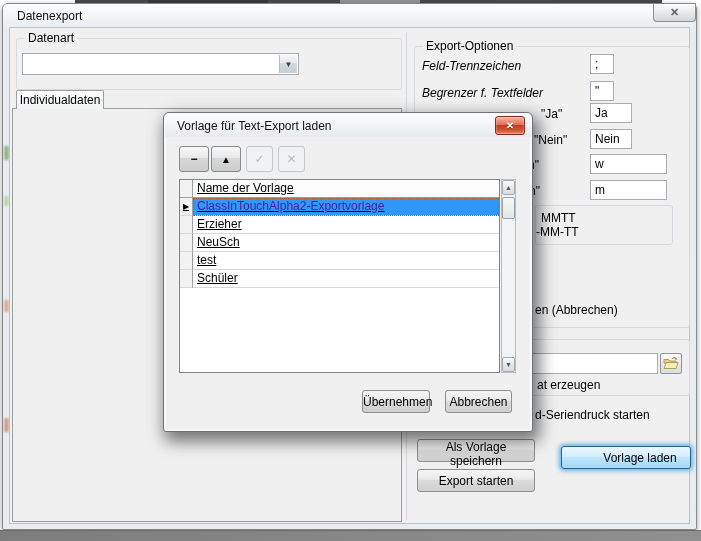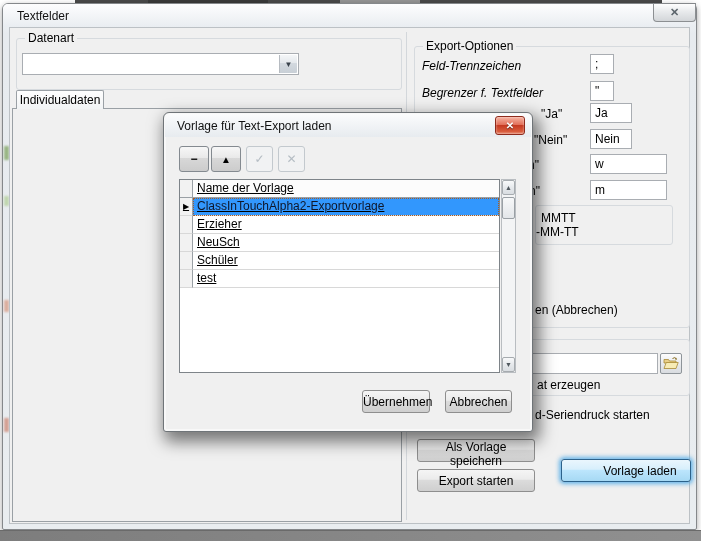--- a/index.html
+++ b/index.html
@@ -89,21 +89,21 @@
   .grid { position: absolute; left: 15px; top: 66px; width: 321px; height: 194px;
     background: #fff; border: 1px solid #7e8489; text-decoration: underline; }
   .grid-header { display: flex; height: 18px; background: #fcfcfc; border-bottom: 1px solid #9aa0a5; }
   .grid-header .ind { width: 13px; border-right: 1px solid #9aa0a5; background: #f2f2f2; }
   .grid-header .hd { flex: 1; padding: 1px 4px; }
   .grid-row { display: flex; height: 18px; }
   .grid-ind { width: 13px; background: #f2f2f2; border-right: 1px solid #9aa0a5;
     border-bottom: 1px solid #d8d8d8; font-size: 8px; line-height: 17px; text-align: center; color: #000; }
   .grid-cell { flex: 1; padding: 1px 4px; border-bottom: 1px solid #d8d8d8;
     white-space: nowrap; overflow: hidden; }
-  .grid-row.selected .grid-cell { background: #3297fd; color: #0f172a;
+  .grid-row.selected .grid-cell { background: #3297fd; color: #4c1d95;
     outline: 1px dotted #a35c28; outline-offset: -1px; }
 
   
   .sbar { position: absolute; left: 337px; top: 66px; width: 15px; height: 194px;
     background: #f3f4f5; border: 1px solid #b9bdc1; }
   .sb-btn { position: absolute; left: 0; width: 13px; height: 15px;
     background: linear-gradient(#f8f9fa, #e6e9ec 50%, #d9dde1);
     border: 1px solid #a6abaf; border-radius: 2px; font-size: 7px; color: #50585e;
     text-align: center; line-height: 14px; }
   .sb-thumb { position: absolute; left: 0; top: 17px; width: 13px; height: 22px;
@@ -119,21 +119,21 @@
 <div class="screen">
 
   <div class="bg-band" style="left:75px;top:0;width:587px;height:3px;background:#4a4a4a;"></div>
   <div class="bg-band" style="left:148px;top:0;width:120px;height:6px;background:#3a3a3a;"></div>
   <div class="bg-band" style="left:340px;top:0;width:80px;height:4px;background:#969696;"></div>
   <div class="smudge" style="left:492px;top:7px;width:66px;height:10px;background:#bfc3c7;"></div>
   <div class="smudge" style="left:187px;top:14px;width:46px;height:12px;background:#dde0e3;"></div>
 
   <div class="main-window">
     <div class="main-titlebar">
-      <span class="main-title">Textfelder</span>
+      <span class="main-title">Datenexport</span>
     </div>
     <div class="win-close">
       <span>✕</span>
     </div>
 
     <div class="frame-dot" style="left:1px;top:142px;width:5px;height:14px;background:#86a96b;"></div>
     <div class="frame-dot" style="left:1px;top:192px;width:5px;height:10px;background:#b7d2a0;"></div>
     <div class="frame-dot" style="left:1px;top:296px;width:5px;height:12px;background:#d9a08c;"></div>
     <div class="frame-dot" style="left:1px;top:414px;width:5px;height:14px;background:#cf8f7e;"></div>
 
@@ -200,21 +200,21 @@
           <path d="M1 12.5 L3.2 6.5 H15.2 L13 12.5 Z" fill="#f7ecb5" stroke="#a88a35" stroke-width="0.8"></path>
           <path d="M9.5 2.5 q2.5 -2 4 0.5" fill="none" stroke="#8a6d1f" stroke-width="1"></path>
           <path d="M13 1.5 l1 2 -2 0 z" fill="#8a6d1f"></path>
         </svg>
       </div>
       <span class="frag" style="left:527px;top:350px;">at erzeugen</span>
 
       <span class="frag" style="left:525px;top:380px;">d-Seriendruck starten</span>
 
       <button class="win-btn" style="left:407px;top:411px;width:118px;height:23px;text-align:center;">Als Vorlage speichern</button>
-      <button class="win-btn focused" style="left:551px;top:431px;width:130px;height:23px;padding-left:28px;">Vorlage laden</button>
+      <button class="win-btn focused" style="left:551px;top:418px;width:130px;height:23px;padding-left:28px;">Vorlage laden</button>
       <button class="win-btn" style="left:407px;top:441px;width:118px;height:23px;">Export starten</button>
     </div>
   </div>
 
   <div class="modal">
     <div class="modal-titlebar">
       <span class="modal-title">Vorlage für Text-Export laden</span>
     </div>
     <div class="modal-close">
       <span>✕</span>
@@ -237,25 +237,25 @@
       <div class="grid-row">
         <div class="grid-ind"></div>
         <div class="grid-cell">Erzieher</div>
       </div>
       <div class="grid-row">
         <div class="grid-ind"></div>
         <div class="grid-cell">NeuSch</div>
       </div>
       <div class="grid-row">
         <div class="grid-ind"></div>
+        <div class="grid-cell">test</div>
+      </div>
+      <div class="grid-row">
+        <div class="grid-ind"></div>
         <div class="grid-cell">Schüler</div>
-      </div>
-      <div class="grid-row">
-        <div class="grid-ind"></div>
-        <div class="grid-cell">test</div>
       </div>
     </div>
 
     <div class="sbar">
       <div class="sb-btn" style="top:0;"><span>▲</span></div>
       <div class="sb-thumb"></div>
       <div class="sb-btn" style="bottom:0;"><span>▼</span></div>
     </div>
 
     <button class="win-btn" style="left:281px;top:277px;width:67px;height:23px;">Abbrechen</button>

